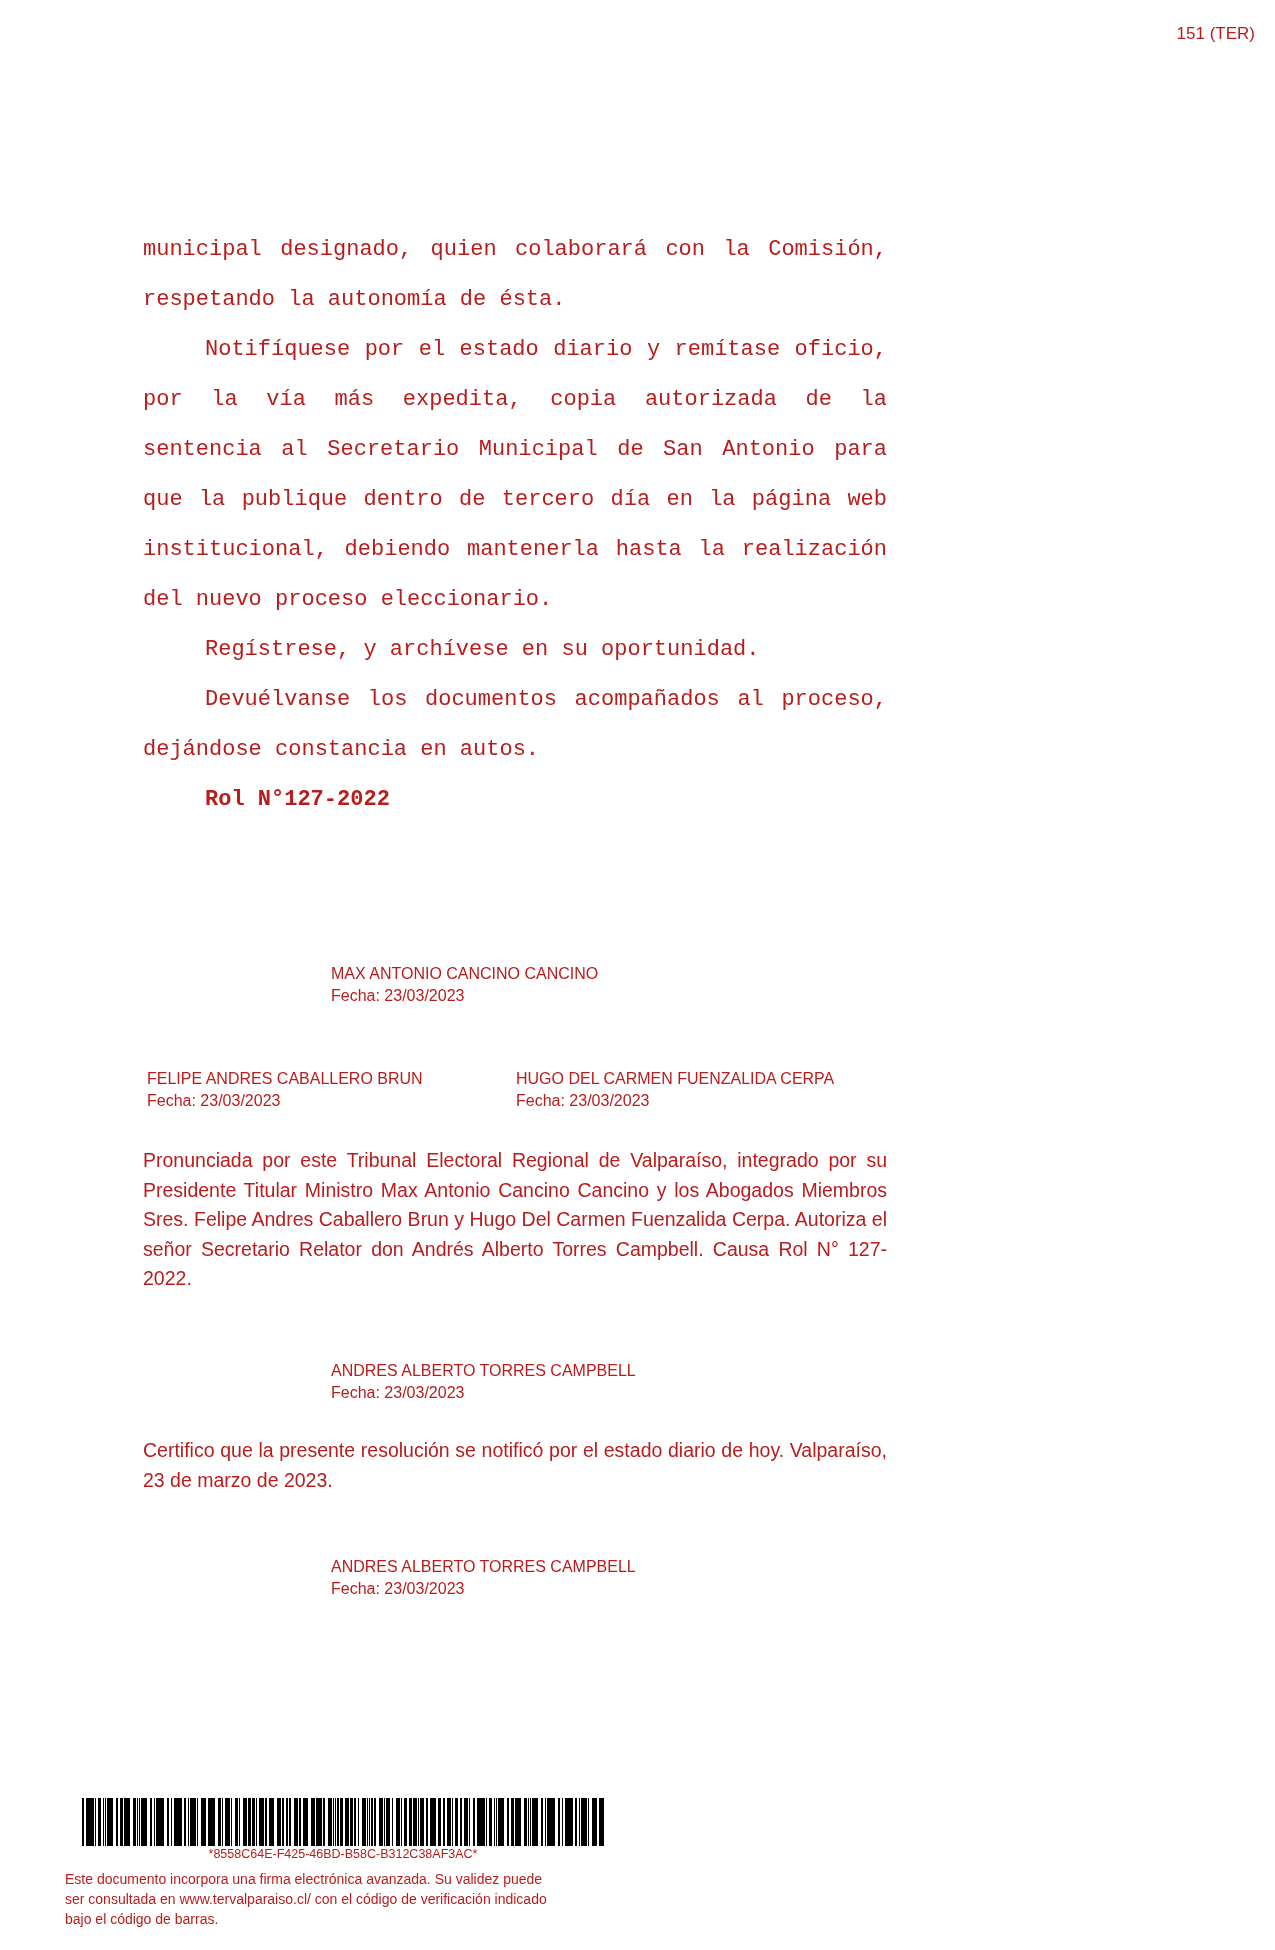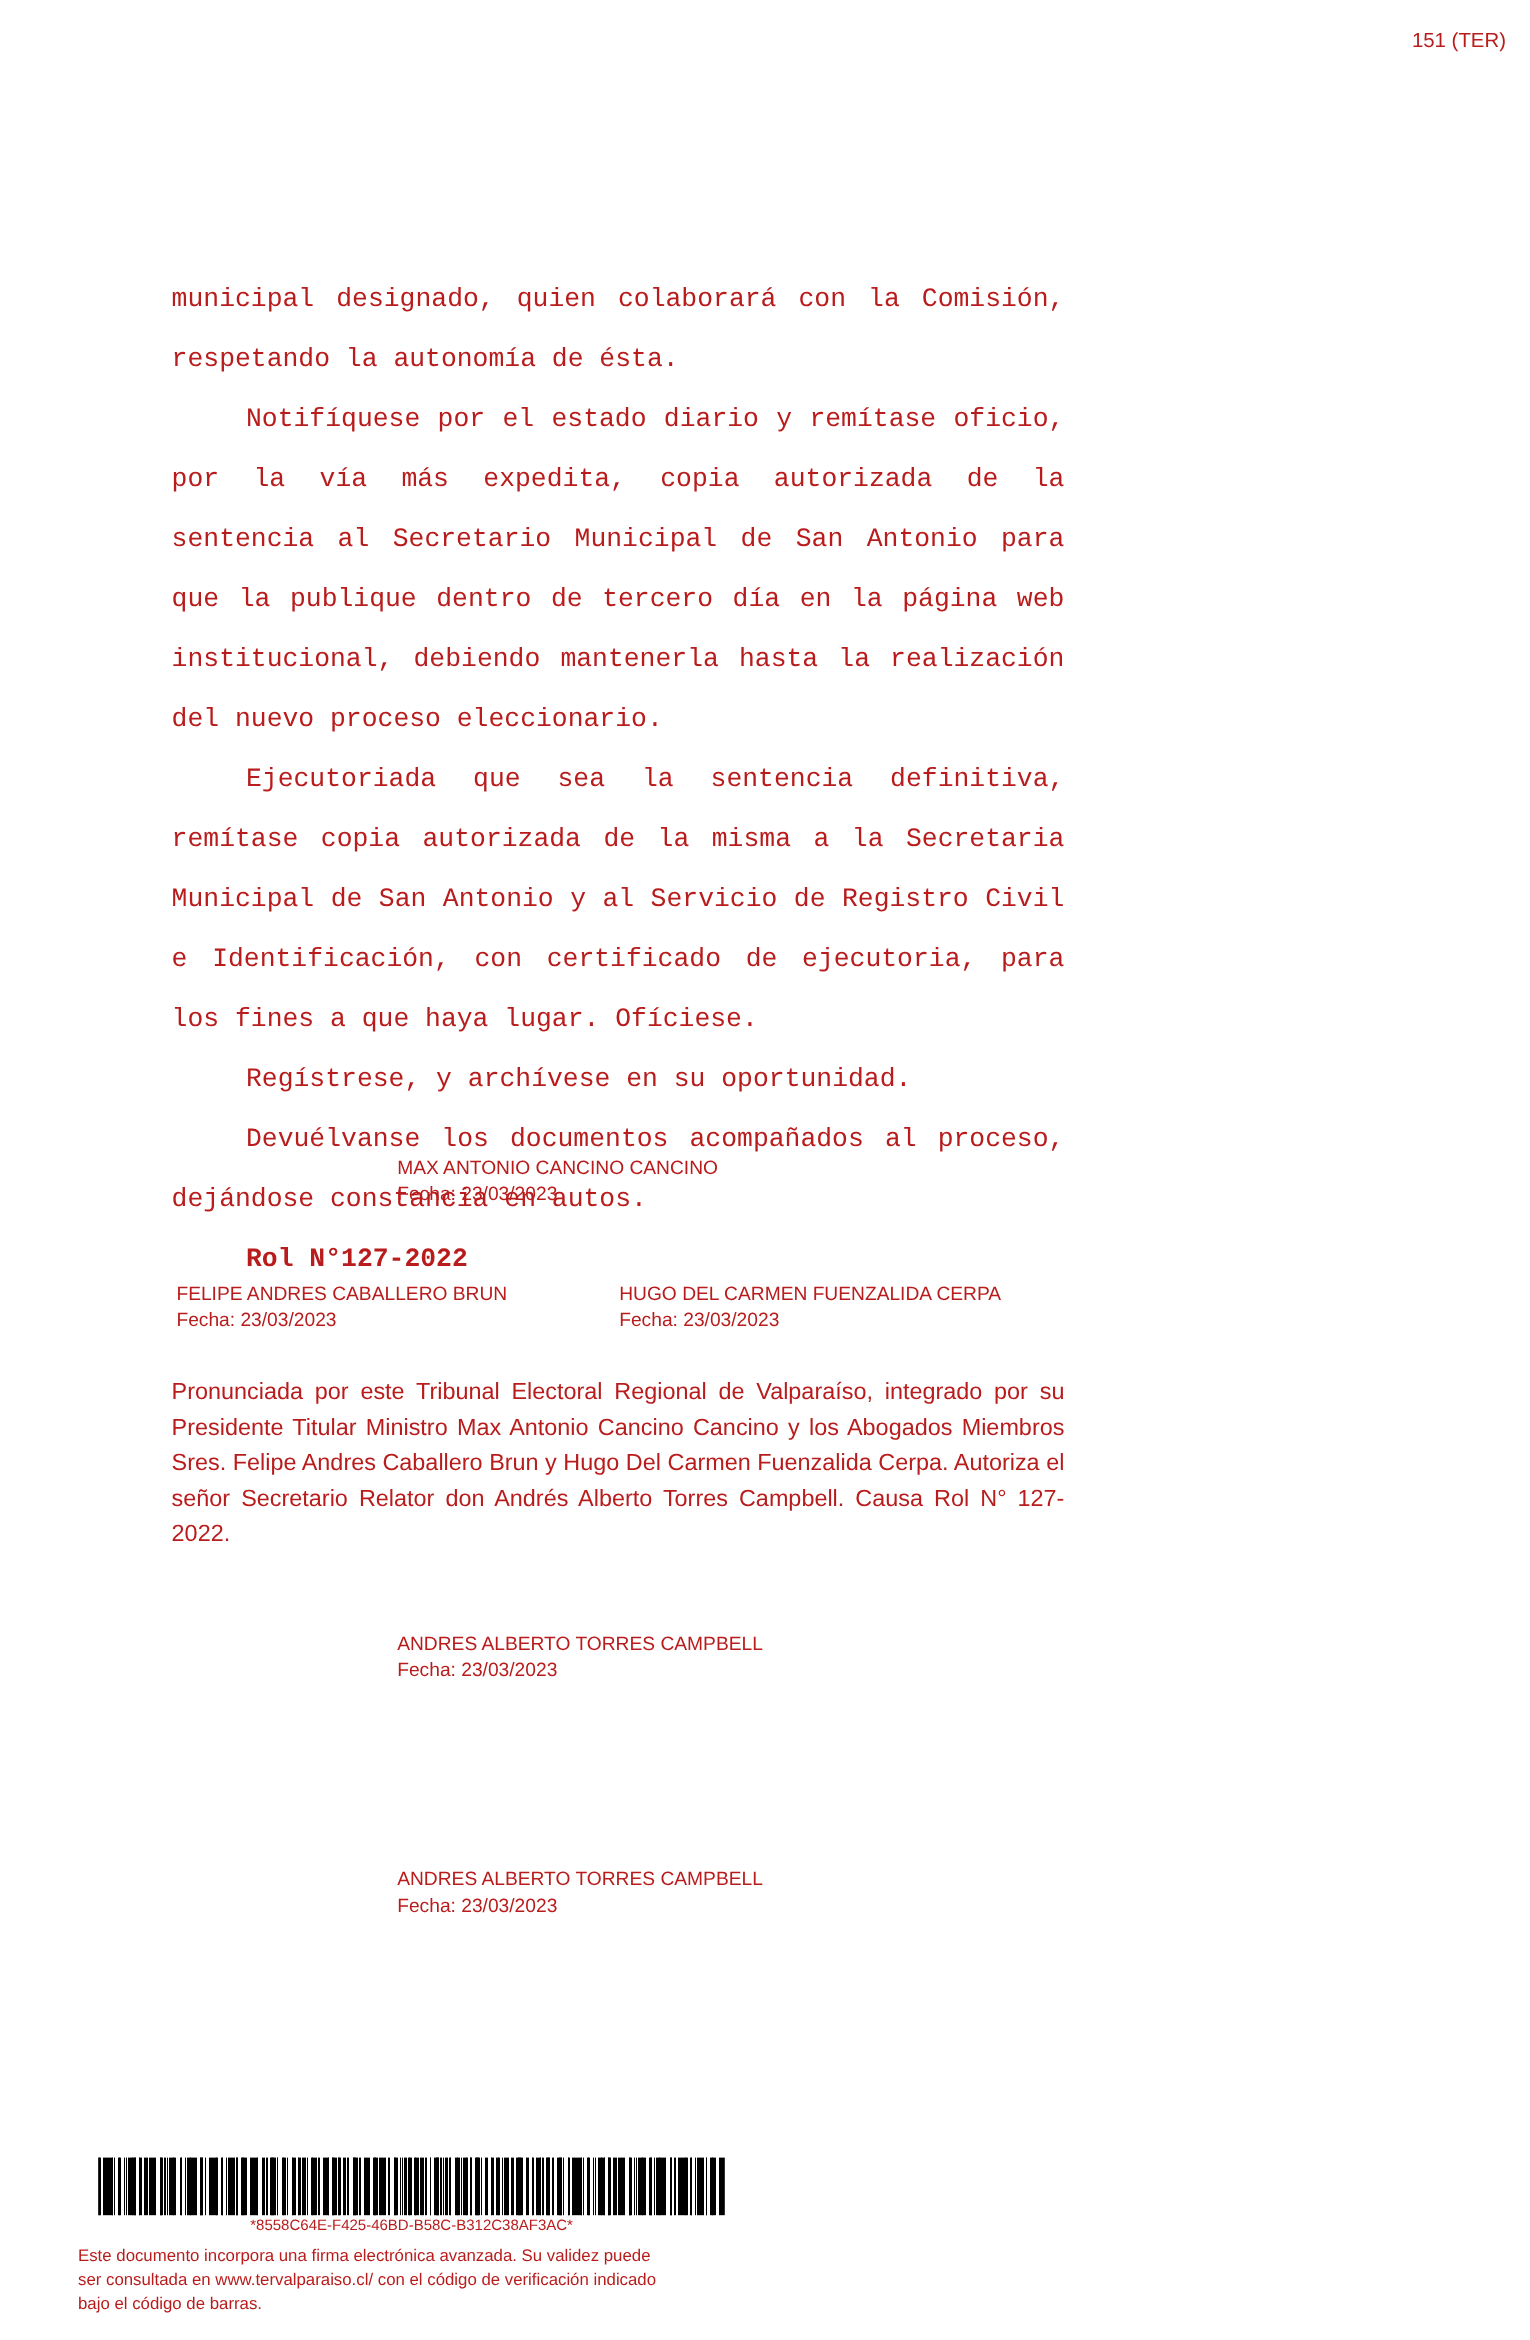--- a/index.html
+++ b/index.html
@@ -68,21 +68,20 @@
 </head>
 <body>
 
 <div class="page">
 
   <div class="page-number">151 (TER)</div>
 
   <div class="ruling">
     <p class="noindent">municipal designado, quien colaborará con la Comisión, respetando la autonomía de ésta.</p>
     <p>Notifíquese por el estado diario y remítase oficio, por la vía más expedita, copia autorizada de la sentencia al Secretario Municipal de San Antonio para que la publique dentro de tercero día en la página web institucional, debiendo mantenerla hasta la realización del nuevo proceso eleccionario.</p>
-    <p>Ejecutoriada que sea la sentencia definitiva, remítase copia autorizada de la misma a la Secretaria Municipal de San Antonio y al Servicio de Registro Civil e Identificación, con certificado de ejecutoria, para los fines a que haya lugar. Ofíciese.</p>
     <p>Regístrese, y archívese en su oportunidad.</p>
     <p>Devuélvanse los documentos acompañados al proceso, dejándose constancia en autos.</p>
     <p class="rol">Rol N°127-2022</p>
   </div>
 
   <div class="sig sig-presiding">
     <div>MAX ANTONIO CANCINO CANCINO</div>
     <div>Fecha: 23/03/2023</div>
   </div>
 
@@ -96,20 +95,21 @@
     <div>Fecha: 23/03/2023</div>
   </div>
 
   <div class="sans-par pronouncement">Pronunciada por este Tribunal Electoral Regional de Valparaíso, integrado por su Presidente Titular Ministro Max Antonio Cancino Cancino y los Abogados Miembros Sres. Felipe Andres Caballero Brun y Hugo Del Carmen Fuenzalida Cerpa. Autoriza el señor Secretario Relator don Andrés Alberto Torres Campbell. Causa Rol N° 127-2022.</div>
 
   <div class="sig sig-secretary-1">
     <div>ANDRES ALBERTO TORRES CAMPBELL</div>
     <div>Fecha: 23/03/2023</div>
   </div>
 
+  <div class="sans-par certification">Certifico que la presente resolución se notificó por el estado diario de hoy. Valparaíso, 23 de marzo de 2023.</div>
 
   <div class="sig sig-secretary-2">
     <div>ANDRES ALBERTO TORRES CAMPBELL</div>
     <div>Fecha: 23/03/2023</div>
   </div>
 
   <div class="barcode-wrap">
     <div class="barcode"></div>
     <div class="barcode-code">*8558C64E-F425-46BD-B58C-B312C38AF3AC*</div>
   </div>

